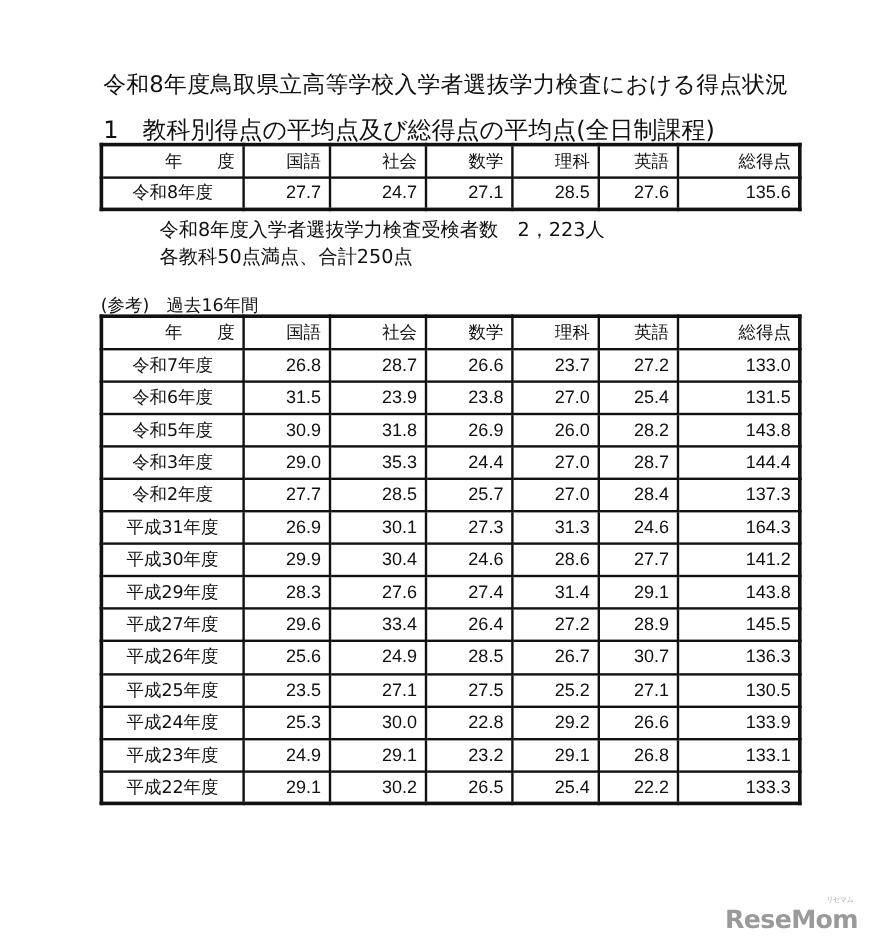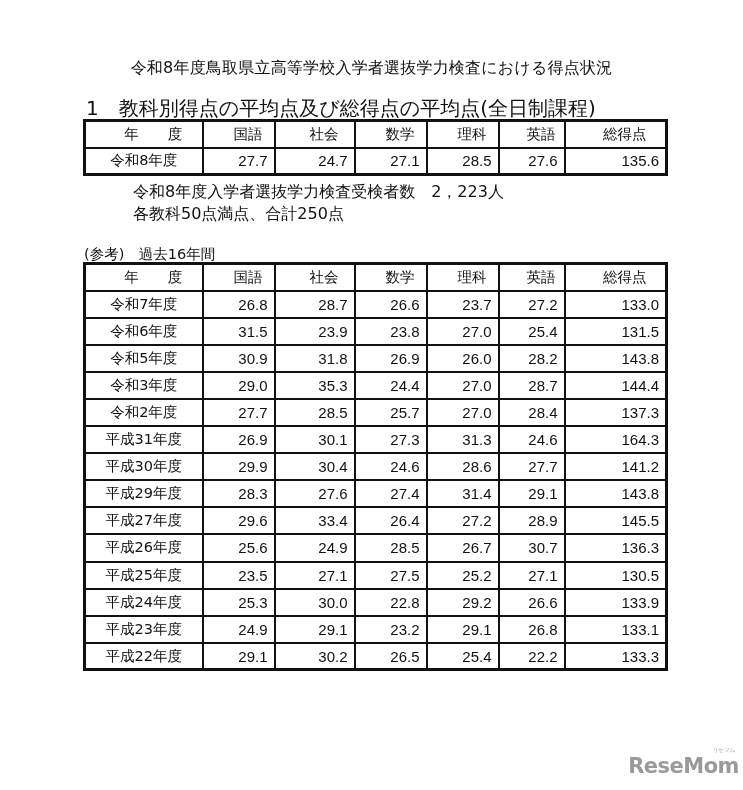--- a/index.html
+++ b/index.html
@@ -3,21 +3,21 @@
 <meta charset="utf-8">
 <style>
   html, body { margin: 0; padding: 0; background: #ffffff; }
   body {
     width: 743px; height: 790px; position: relative; overflow: hidden;
     font-family: "DejaVu Sans", "Liberation Sans", sans-serif;
     color: #111;
   }
   .title {
     position: absolute; left: 0; top: 58px; width: 743px; text-align: center;
-    font-size: 16px; letter-spacing: 0.2px;
+    font-size: 19px; letter-spacing: 0.2px;
   }
   .section-heading {
     position: absolute; left: 86px; top: 95px; font-size: 20px;
   }
   .note {
     position: absolute; left: 133px; font-size: 16px;
   }
   .ref-heading {
     position: absolute; left: 84px; top: 245px; font-size: 14.5px;
   }
@@ -26,32 +26,32 @@
     border-collapse: collapse;
     border: 3px solid #111;
     font-size: 14.5px;
   }
   table.scores td, table.scores th {
     border: 2px solid #111;
     padding: 0 6px;
     font-weight: normal;
     white-space: nowrap;
   }
-  table.scores th { text-align: center; padding-left: 25px; }
+  table.scores th { text-align: right; padding-left: 25px; }
   table.scores td.year { text-align: center; }
   table.scores td.num { text-align: right; font-family: "Liberation Sans", sans-serif; font-size: 15px; }
   col.c-year { width: 118px; }
   col.c-sub { width: 72px; }
   col.c-tot { width: 102px; }
   #current-table { top: 119px; }
   #current-table tr { height: 27px; }
   #history-table { top: 262px; }
   #history-table tr { height: 27.1px; }
   .logo {
-    position: absolute; right: 4px; top: 754px;
+    position: absolute; right: 28px; top: 754px;
     font-family: "DejaVu Sans", sans-serif; font-weight: bold;
     font-size: 21px; color: #9a9a9a; letter-spacing: -0.5px;
   }
   .logo small {
     position: absolute; right: 4px; top: -8px; font-size: 6px; font-weight: normal; color: #aaa;
   }
 </style>
 </head>
 <body>
 

